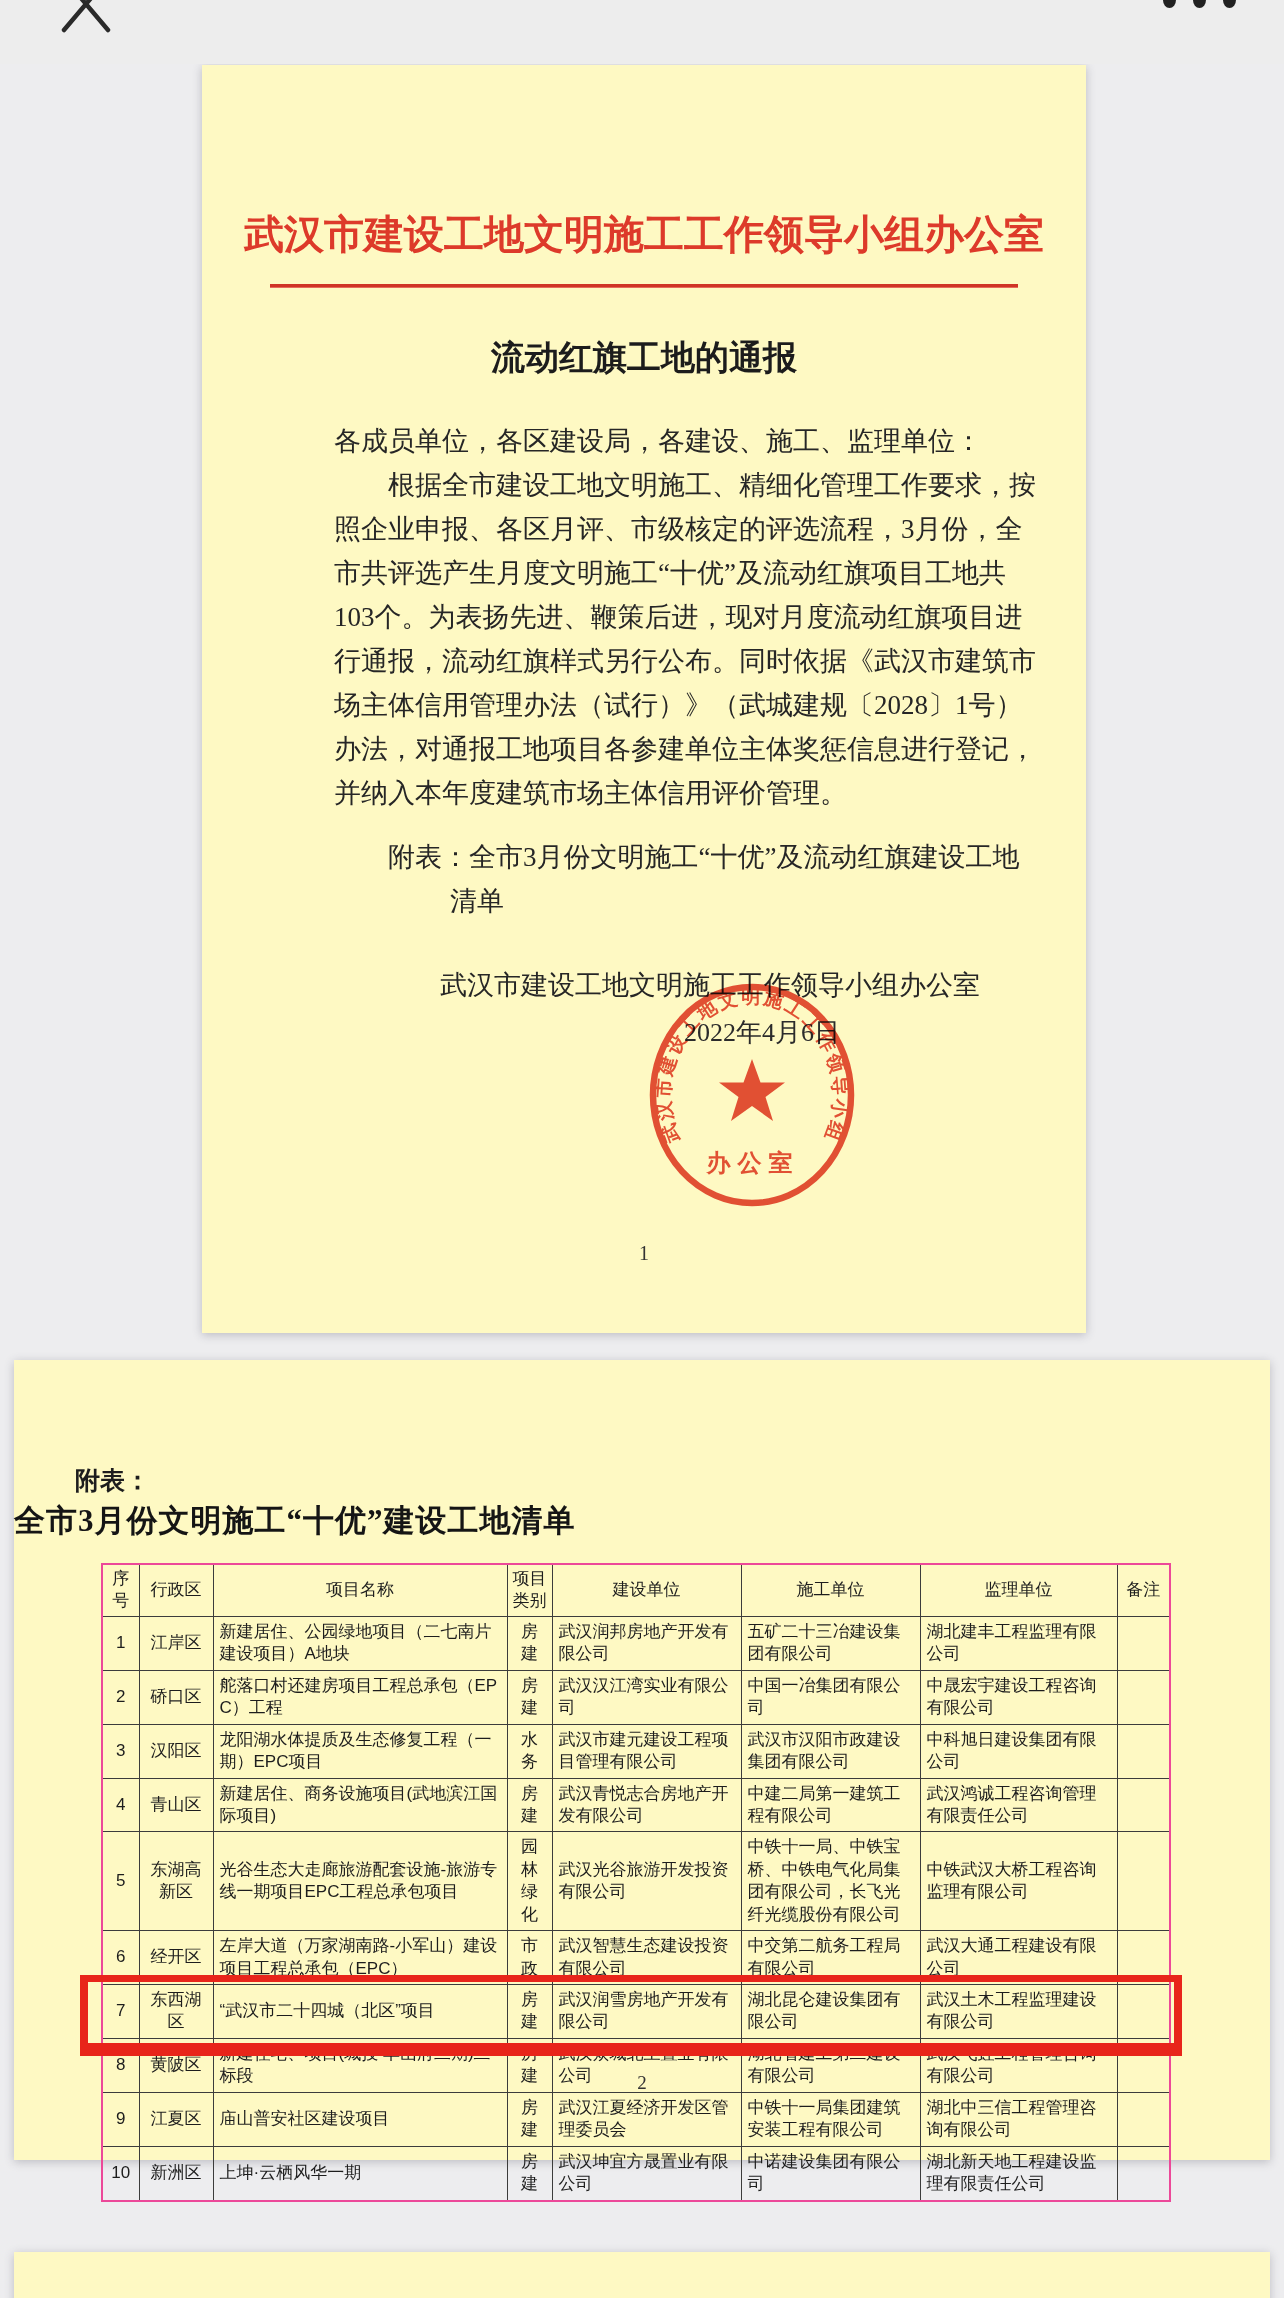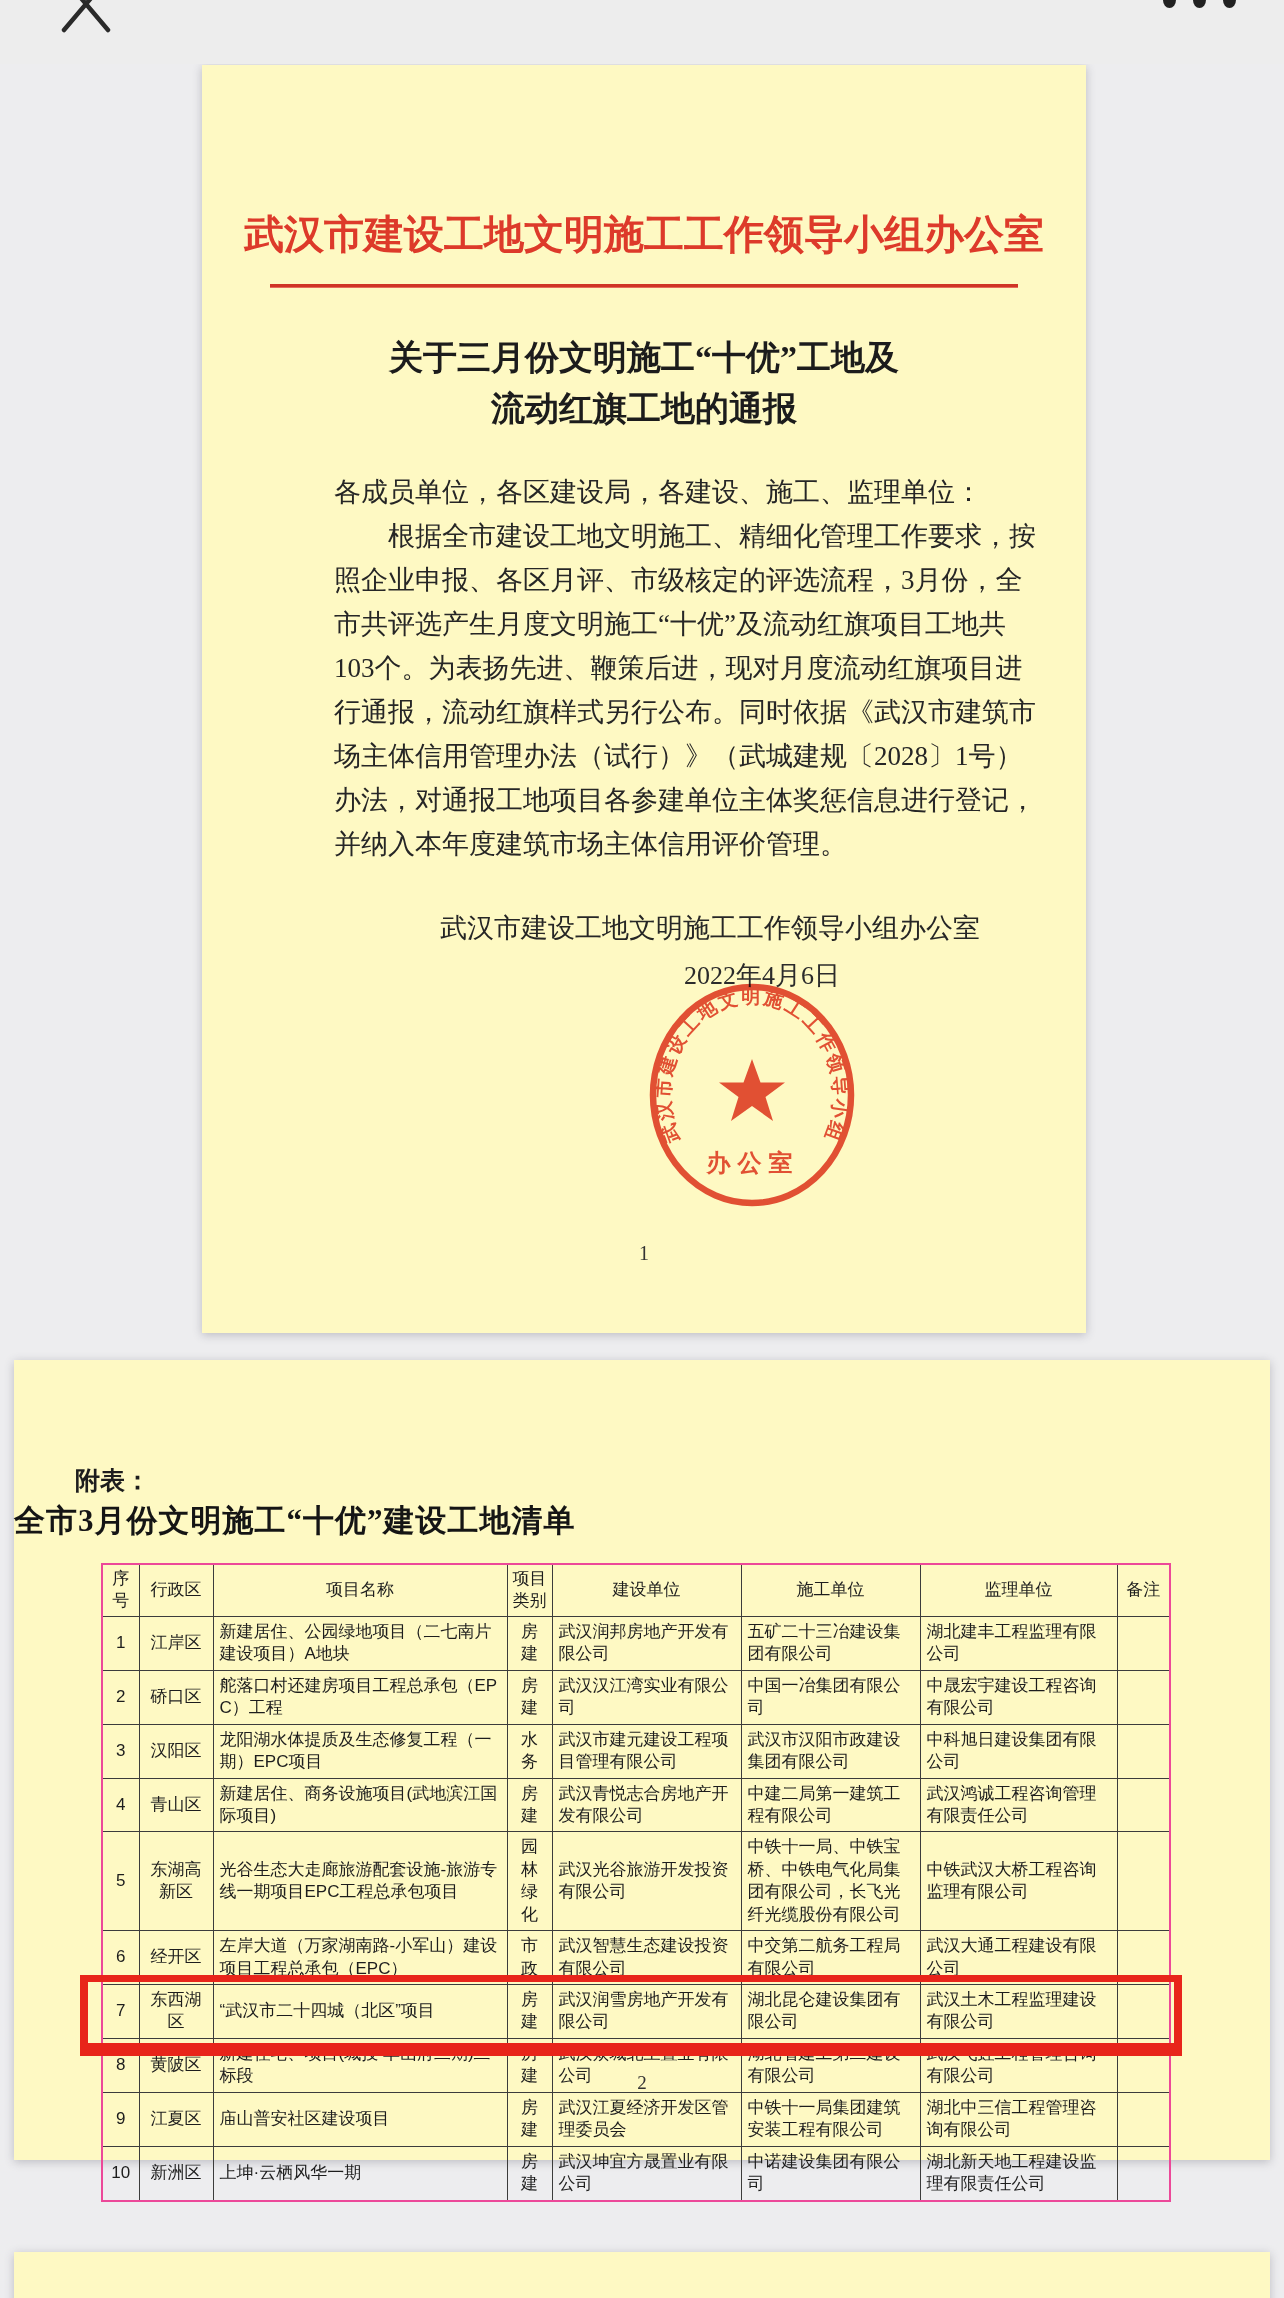--- a/index.html
+++ b/index.html
@@ -69,27 +69,27 @@
     <div class="dot"></div>
     <div class="dot"></div>
     <div class="dot"></div>
   </div>
 </div>
 
 <div class="page" id="page1">
   <div class="org-header">武汉市建设工地文明施工工作领导小组办公室</div>
   <div class="red-rule"></div>
   <div class="doc-title">
-    <div>关于三月份文明施工“十优”工地及</div>
     <div>流动红旗工地的通报</div>
   </div>
   <div class="doc-body">
     <p>各成员单位，各区建设局，各建设、施工、监理单位：</p>
     <p class="indent">根据全市建设工地文明施工、精细化管理工作要求，按照企业申报、各区月评、市级核定的评选流程，3月份，全市共评选产生月度文明施工“十优”及流动红旗项目工地共103个。为表扬先进、鞭策后进，现对月度流动红旗项目进行通报，流动红旗样式另行公布。同时依据《武汉市建筑市场主体信用管理办法（试行）》（武城建规〔2028〕1号）办法，对通报工地项目各参建单位主体奖惩信息进行登记，并纳入本年度建筑市场主体信用评价管理。</p>
   </div>
+  <div class="attach-line">附表：全市3月份文明施工“十优”及流动红旗建设工地清单</div>
   <div class="sign-block">武汉市建设工地文明施工工作领导小组办公室</div>
   <div class="date-line">2022年4月6日</div>
 
   <svg class="seal" width="212" height="230" viewBox="0 0 212 230">
     <defs>
       <path id="sealArc" d="M 30.7 150.9 A 82 92 0 1 1 179.3 150.9" fill="none"></path>
     </defs>
     <ellipse cx="105" cy="112" rx="99" ry="108" fill="none" stroke="#df3f2d" stroke-width="6.5"></ellipse>
     <polygon fill="#df3f2d" points="105,76 113.5,99.5 138,99.5 118.5,114 126,138 105,123 84,138 91.5,114 72,99.5 96.5,99.5"></polygon>
     <text font-size="19" fill="#df3f2d" letter-spacing="2.5" font-weight="bold" font-family="Liberation Serif, DejaVu Serif, serif">

